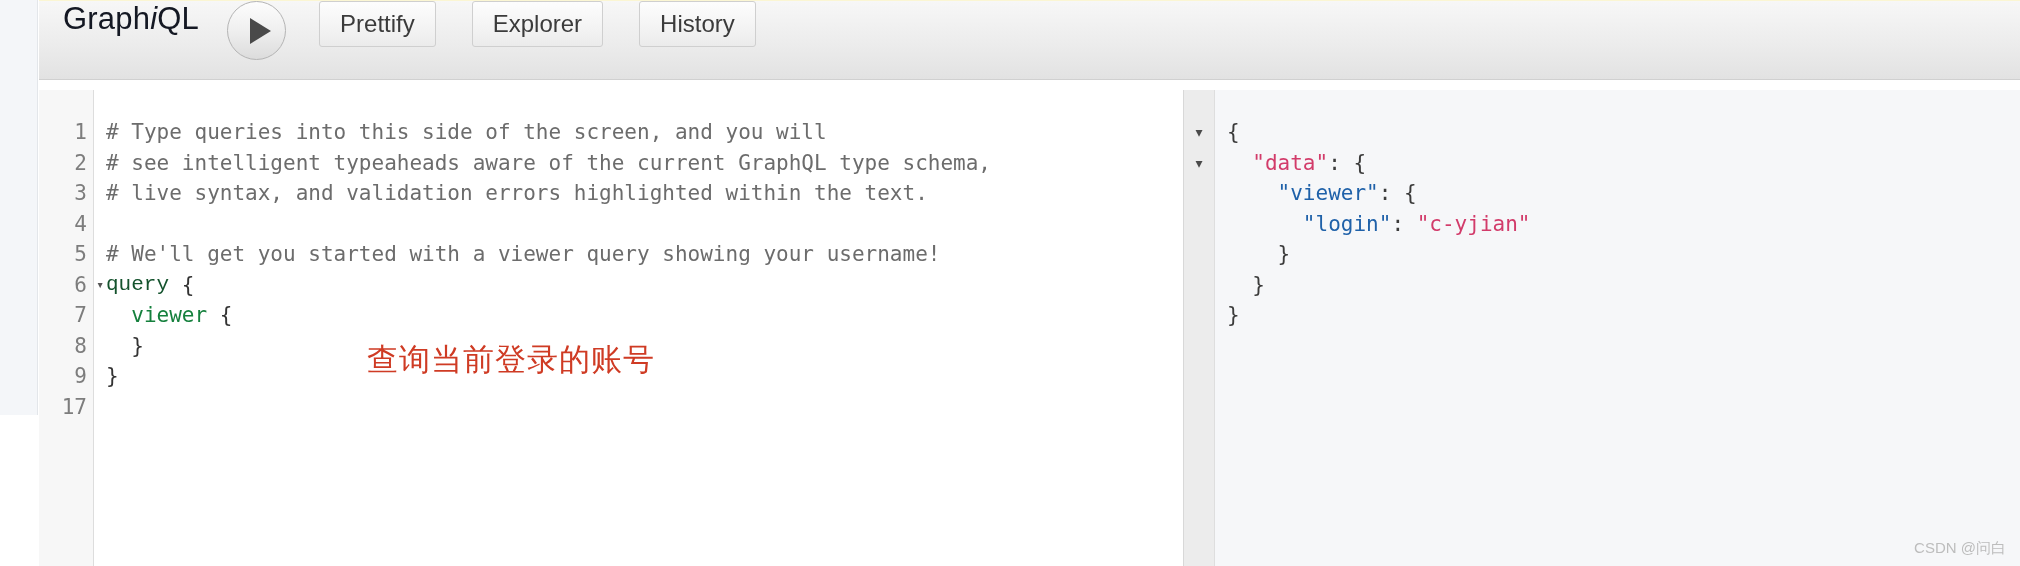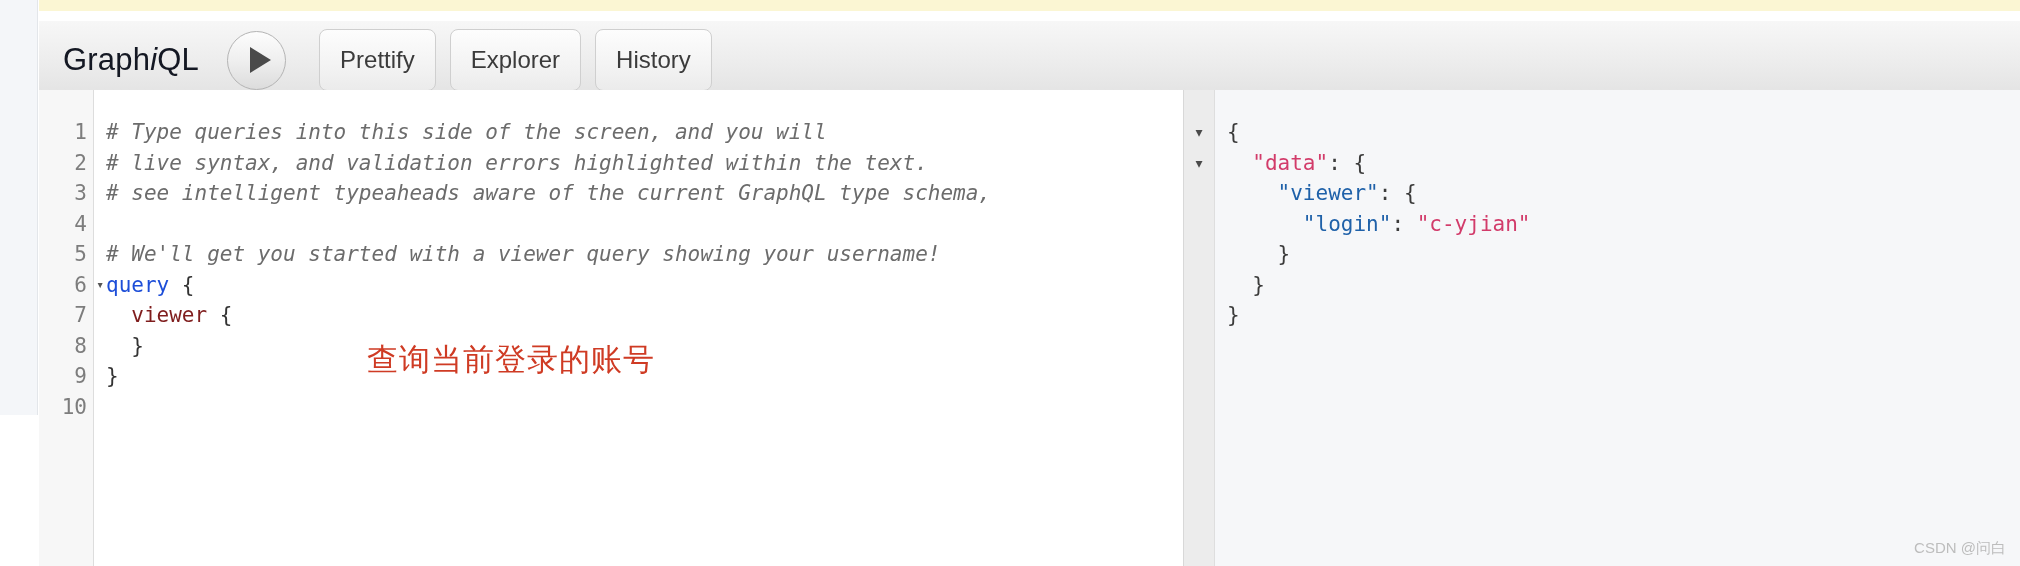--- a/index.html
+++ b/index.html
@@ -39,26 +39,26 @@
   .top-strip {
     position: absolute;
     left: 39px; top: 0;
     width: 1981px; height: 11px;
     background: #fbf6d3;
   }
 
   
   .toolbar {
     position: absolute;
-    left: 39px; top: 21px;
+    left: 39px; top: 1px;
     width: 1981px; height: 79px;
     background: linear-gradient(to bottom, #f7f7f7 0%, #ececec 55%, #e2e2e2 100%);
     border-bottom: 1px solid #d0d0d0;
     display: flex;
-    align-items: center;
+    align-items: flex-start;
     padding-left: 16px;
   }
 
   .logo {
     font-size: 31px;
     color: #141823;
     letter-spacing: 0.2px;
     margin-left: 8px;
     margin-right: 28px;
     white-space: nowrap;
@@ -80,32 +80,32 @@
   }
   .exec-button .tri {
     width: 0; height: 0;
     border-left: 21px solid #4a4a4a;
     border-top: 13px solid transparent;
     border-bottom: 13px solid transparent;
     margin-left: 7px;
   }
 
   .tb-btn {
-    height: 62px;
+    height: 46px;
     padding: 0 20px;
     background: linear-gradient(to bottom, #fdfdfd 0%, #f3f3f3 60%, #ebebeb 100%);
     border: 1px solid #cfcfcf;
-    border-radius: 8px;
+    border-radius: 3px;
     font-size: 24px;
     color: #3b3b3b;
     display: flex;
     align-items: center;
     justify-content: center;
     cursor: pointer;
-    margin-right: 14px;
+    margin-right: 36px;
     font-family: "Liberation Sans", sans-serif;
     white-space: nowrap;
   }
 
   
   .editor-pane {
     position: absolute;
     left: 39px; top: 90px;
     width: 1145px; height: 476px;
     background: #ffffff;
@@ -148,23 +148,23 @@
   }
   .code-line {
     height: 30.5px;
     display: flex;
     align-items: center;
     font-family: "DejaVu Sans Mono", monospace;
     font-size: 21px;
     white-space: pre;
     line-height: 30.5px;
   }
-  .tok-comment { color: #6c6c6c; font-style: italic; }
-  .tok-keyword { color: #1d4ed8; }
-  .tok-field   { color: #7f1d1d; }
+  .tok-comment { color: #6c6c6c; }
+  .tok-keyword { color: #14532d; font-family: Liberation Mono, monospace; }
+  .tok-field   { color: #15803d; }
   .tok-punct   { color: #333333; }
 
   .annotation {
     position: absolute;
     left: 225px;
     top: 249px;
     font-size: 31px;
     color: #cf3b24;
     font-family: "Liberation Sans", sans-serif;
     white-space: nowrap;
@@ -252,26 +252,26 @@
     <div class="gutter" id="editor-gutter">
         <div class="gutter-row">1</div>
         <div class="gutter-row">2</div>
         <div class="gutter-row">3</div>
         <div class="gutter-row">4</div>
         <div class="gutter-row">5</div>
         <div class="gutter-row">6<span class="fold-marker">▾</span></div>
         <div class="gutter-row">7</div>
         <div class="gutter-row">8</div>
         <div class="gutter-row">9</div>
-        <div class="gutter-row">10</div>
+        <div class="gutter-row">17</div>
       </div>
     <div class="code-area" id="editor-code">
       <div class="code-line"><span class="tok-comment"># Type queries into this side of the screen, and you will</span></div>
+        <div class="code-line"><span class="tok-comment"># see intelligent typeaheads aware of the current GraphQL type schema,</span></div>
         <div class="code-line"><span class="tok-comment"># live syntax, and validation errors highlighted within the text.</span></div>
-        <div class="code-line"><span class="tok-comment"># see intelligent typeaheads aware of the current GraphQL type schema,</span></div>
         <div class="code-line"><span class="tok-comment"></span></div>
         <div class="code-line"><span class="tok-comment"># We'll get you started with a viewer query showing your username!</span></div>
         <div class="code-line"><span class="tok-keyword">query</span><span class="tok-punct"> {</span></div>
         <div class="code-line"><span class="tok-punct">  </span><span class="tok-field">viewer</span><span class="tok-punct"> {</span></div>
         <div class="code-line"><span class="tok-punct">  }</span></div>
         <div class="code-line"><span class="tok-punct">}</span></div>
         <div class="annotation">查询当前登录的账号</div>
     </div>
   </div>
 

